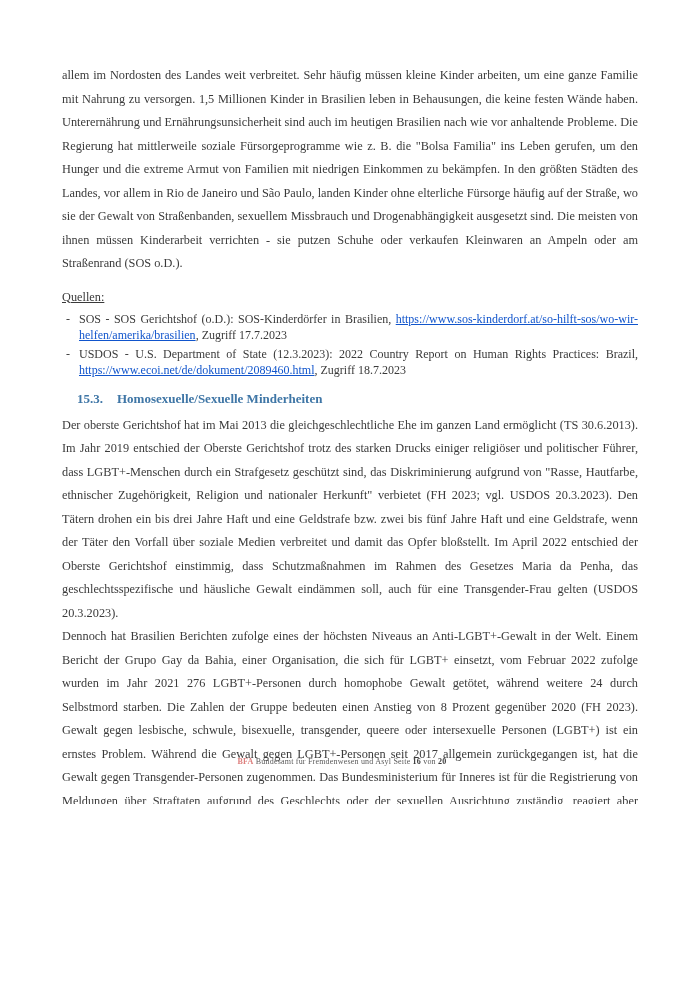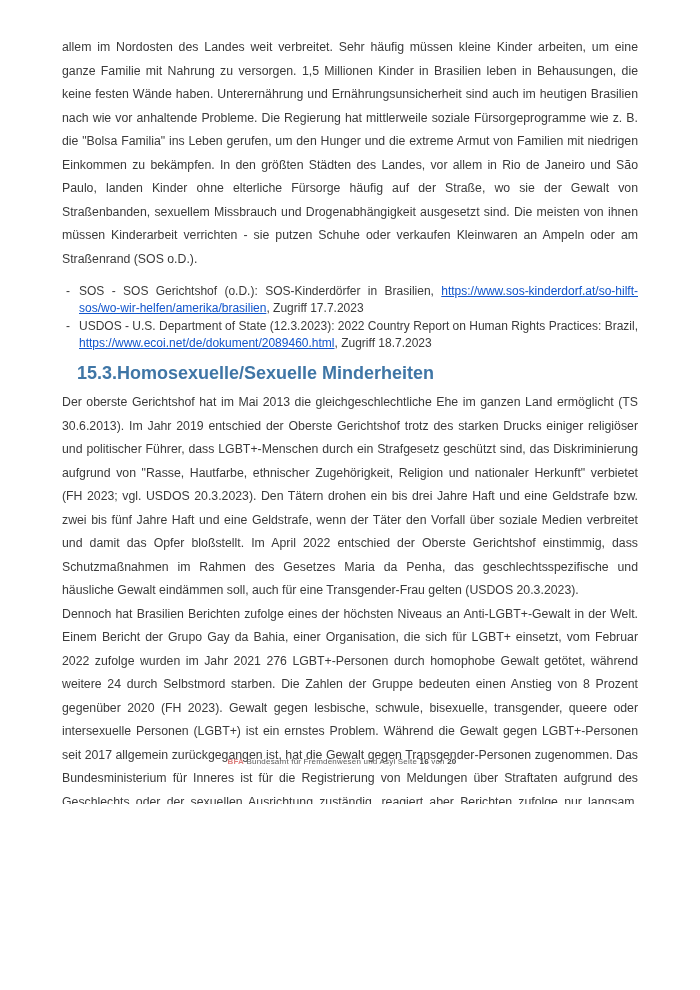--- a/index.html
+++ b/index.html
@@ -6,22 +6,22 @@
     margin: 0;
     padding: 0;
     background: #ffffff;
   }
   .page {
     position: relative;
     width: 700px;
     height: 804px;
     box-sizing: border-box;
     background: #ffffff;
-    padding: 36px 62px 0 62px;
-    font-family: Liberation Sans, sans-serif;
+    padding: 64px 62px 0 62px;
+    font-family: Liberation Serif, serif;
     color: var(--body-text-color, #3a3a3a);
     overflow: hidden;
   }
   .body-par {
     font-size: 12.3px;
     line-height: 23.5px;
     text-align: justify;
     margin: 0;
   }
   .mb-block { margin-bottom: 12px; }
@@ -48,21 +48,21 @@
   }
   .link {
     color: var(--link-color, #1155cc);
     text-decoration: underline;
     cursor: pointer;
     overflow-wrap: anywhere;
   }
   .section-heading {
     margin: 12px 0 7px 0;
     padding-left: 15px;
-    font-size: 18px;
+    font-size: 13px;
     font-weight: bold;
     color: var(--heading-color, #3f76a6);
   }
   .sec-num {
     display: inline-block;
     width: 40px;
   }
   .gap-top { }
   .footer {
     position: absolute;
@@ -83,20 +83,21 @@
     color: #3a3a3a;
   }
 </style>
 </head>
 <body>
 
 <div class="page">
 
   <p class="body-par mb-block">allem im Nordosten des Landes weit verbreitet. Sehr häufig müssen kleine Kinder arbeiten, um eine ganze Familie mit Nahrung zu versorgen. 1,5 Millionen Kinder in Brasilien leben in Behausungen, die keine festen Wände haben. Unterernährung und Ernährungsunsicherheit sind auch im heutigen Brasilien nach wie vor anhaltende Probleme. Die Regierung hat mittlerweile soziale Fürsorgeprogramme wie z. B. die "Bolsa Familia" ins Leben gerufen, um den Hunger und die extreme Armut von Familien mit niedrigen Einkommen zu bekämpfen. In den größten Städten des Landes, vor allem in Rio de Janeiro und São Paulo, landen Kinder ohne elterliche Fürsorge häufig auf der Straße, wo sie der Gewalt von Straßenbanden, sexuellem Missbrauch und Drogenabhängigkeit ausgesetzt sind. Die meisten von ihnen müssen Kinderarbeit verrichten - sie putzen Schuhe oder verkaufen Kleinwaren an Ampeln oder am Straßenrand (SOS o.D.).</p>
 
+  <p class="sources-label"><span class="underlined">Quellen:</span></p>
 
   <div class="sources">
 
     <div class="source-item">
       <span class="dash">-</span><span>SOS - SOS Gerichtshof (o.D.): SOS-Kinderdörfer in Brasilien, </span><a class="link">https://www.sos-kinderdorf.at/so-hilft-sos/wo-wir-helfen/amerika/brasilien</a><span>, Zugriff 17.7.2023</span>
     </div>
 
     <div class="source-item">
       <span class="dash">-</span><span>USDOS - U.S. Department of State (12.3.2023): 2022 Country Report on Human Rights Practices: Brazil, </span><a class="link">https://www.ecoi.net/de/dokument/2089460.html</a><span>, Zugriff 18.7.2023</span>
     </div>

